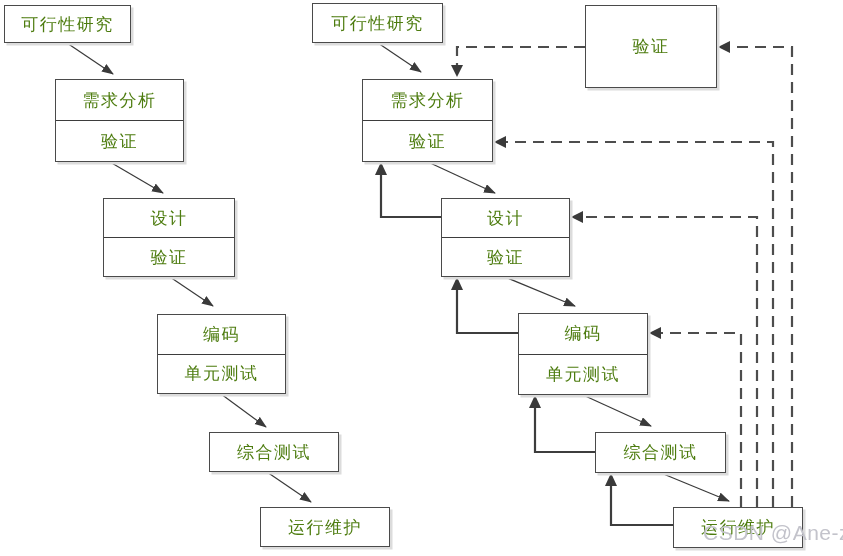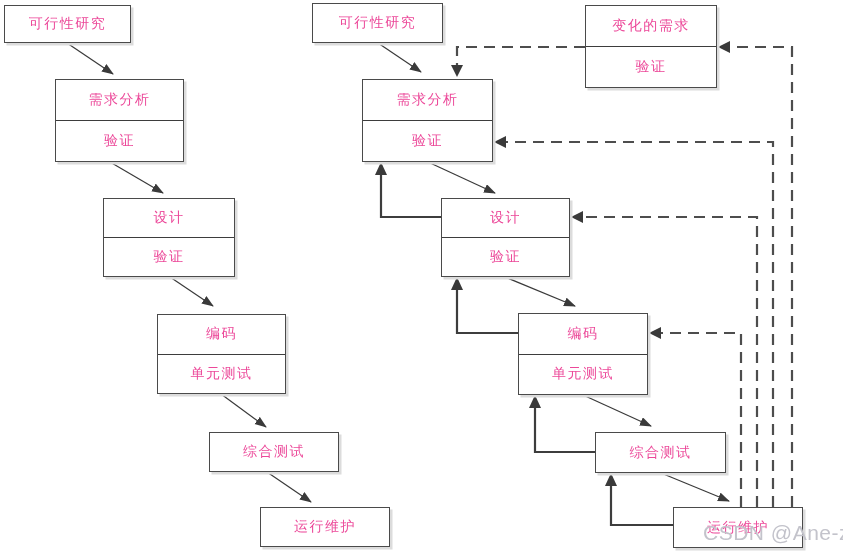--- a/index.html
+++ b/index.html
@@ -19,23 +19,23 @@
     box-sizing:border-box;
     background:#ffffff;
     border:1.4px solid #4a4a4a;
     box-shadow:2.5px 2.5px 0 #dcdcdc;
     display:flex;flex-direction:column;
     z-index:2;
   }
   .cell{
     flex:1;
     display:flex;align-items:center;justify-content:center;
-    font-size:14px;
+    font-size:17px;
     letter-spacing:1.5px;
-    color:#ec4899;
+    color:#4d7c0f;
     white-space:nowrap;
   }
   .cell + .cell{border-top:1.3px solid #3d3d3d;text-align:right;}
   #watermark{
     position:absolute;
     left:703px;top:521px;
     font-family:"Liberation Sans","DejaVu Sans",sans-serif;
     font-size:21px;
     letter-spacing:0.5px;
     color:#c3c3cb;
@@ -124,21 +124,20 @@
 
   <div class="box" style="left:260px;top:507px;width:130px;height:40px">
     <div class="cell">运行维护</div>
   </div>
 
   <div class="box" style="left:312px;top:3px;width:131px;height:40px">
     <div class="cell">可行性研究</div>
   </div>
 
   <div class="box" style="left:585px;top:5px;width:132px;height:83px">
-    <div class="cell">变化的需求</div>
     <div class="cell">验证</div>
   </div>
 
   <div class="box" style="left:362px;top:79px;width:131px;height:83px">
     <div class="cell">需求分析</div>
     <div class="cell">验证</div>
   </div>
 
   <div class="box" style="left:441px;top:198px;width:129px;height:79px">
     <div class="cell">设计</div>

